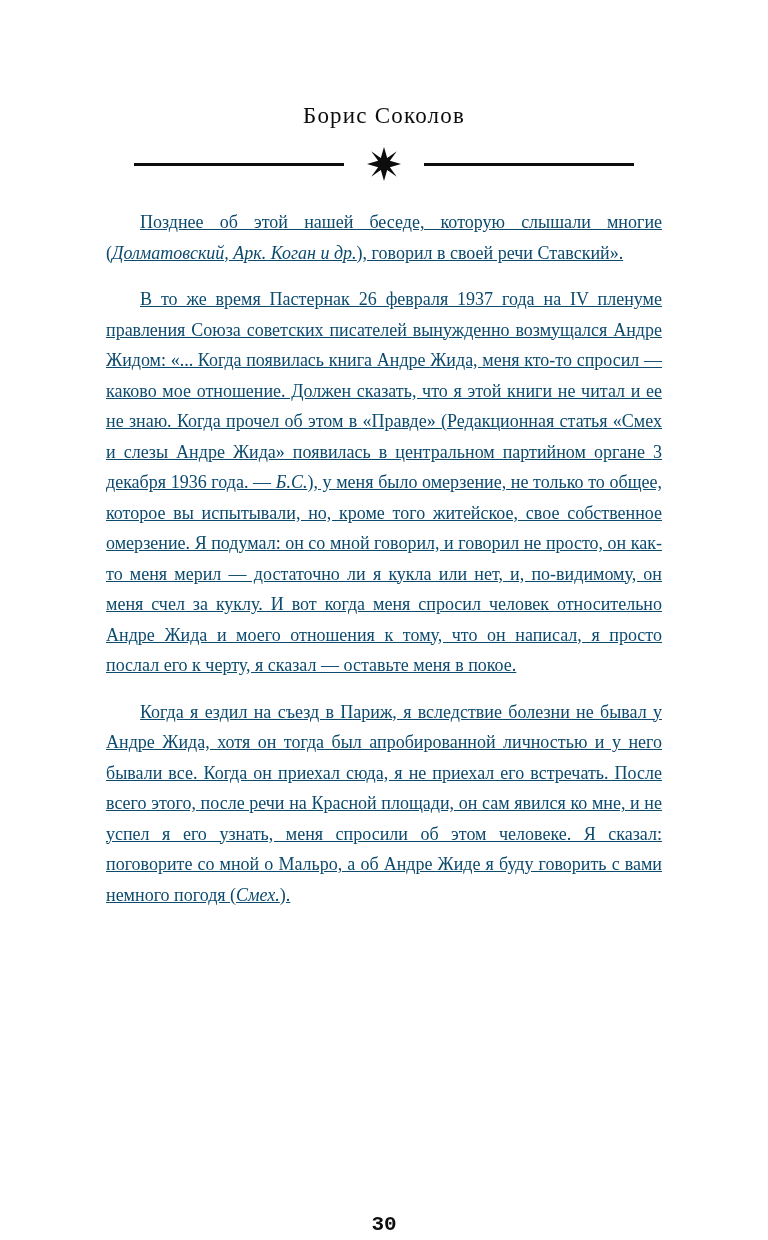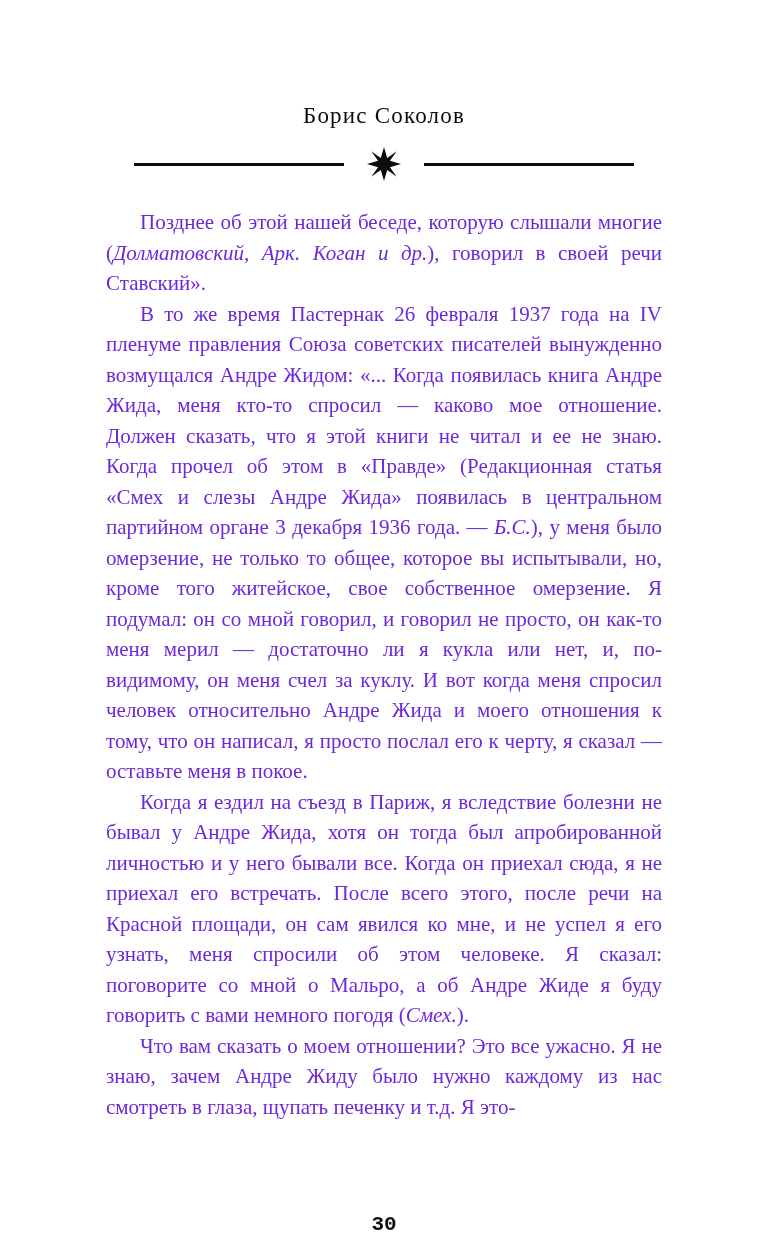--- a/index.html
+++ b/index.html
@@ -50,33 +50,34 @@
     left: 50%;
     top: 0;
     transform: translateX(-50%);
     width: 34px;
     height: 34px;
     color: #0d0d0d;
   }
   .body-text {
     margin: 26px auto 0 auto;
     width: 556px;
-    font-size: 21px;
+    font-size: 18px;
     line-height: 30.5px;
     text-align: justify;
     text-justify: inter-word;
     hyphens: manual;
-    color: #6d28d9;
+    color: #0c4a6e;
+    text-decoration: underline;
   }
   .body-text p {
     margin: 0;
     text-indent: 34px;
   }
   .body-text p + p {
-    margin-top: 0;
+    margin-top: 16px;
   }
   .body-text i, .body-text em {
     font-style: italic;
   }
   .folio {
     position: absolute;
     left: 0;
     right: 0;
     bottom: 107px;
     text-align: center;
@@ -100,18 +101,17 @@
         <path fill="currentColor" d="M17 0 L20.2 11.1 L29.8 4.2 L22.9 13.8 L34 17 L22.9 20.2 L29.8 29.8 L20.2 22.9 L17 34 L13.8 22.9 L4.2 29.8 L11.1 20.2 L0 17 L11.1 13.8 L4.2 4.2 L13.8 11.1 Z"></path>
       </svg>
     </div>
     <div class="rule-right"></div>
   </div>
 
   <div class="body-text">
     <p id="par-0"><span>Позднее об этой нашей беседе, которую слышали многие (</span><i>Долматовский, Арк. Коган и др.</i><span>), говорил в своей речи Ставский».</span></p>
     <p id="par-1"><span>В то же время Пастернак 26 февраля 1937 года на IV пленуме правления Союза советских писателей вынужденно возмущался Андре Жидом: «... Когда появилась книга Андре Жида, меня кто-то спросил — каково мое отношение. Должен сказать, что я этой книги не читал и ее не знаю. Когда прочел об этом в «Правде» (Редакционная статья «Смех и слезы Андре Жида» появилась в центральном партийном органе 3 декабря 1936 года. — </span><i>Б.С.</i><span>), у меня было омерзение, не только то общее, которое вы испытывали, но, кроме того житейское, свое собственное омерзение. Я подумал: он со мной говорил, и говорил не просто, он как-то меня мерил — достаточно ли я кукла или нет, и, по-видимому, он меня счел за куклу. И вот когда меня спросил человек относительно Андре Жида и моего отношения к тому, что он написал, я просто послал его к черту, я сказал — оставьте меня в покое.</span></p>
     <p id="par-2"><span>Когда я ездил на съезд в Париж, я вследствие болезни не бывал у Андре Жида, хотя он тогда был апробированной личностью и у него бывали все. Когда он приехал сюда, я не приехал его встречать. После всего этого, после речи на Красной площади, он сам явился ко мне, и не успел я его узнать, меня спросили об этом человеке. Я сказал: поговорите со мной о Мальро, а об Андре Жиде я буду говорить с вами немного погодя (</span><i>Смех.</i><span>).</span></p>
-    <p id="par-3"><span>Что вам сказать о моем отношении? Это все ужасно. Я не знаю, зачем Андре Жиду было нужно каждому из нас смотреть в глаза, щупать печенку и т.д. Я это-</span></p>
   </div>
 
   <div class="folio">30</div>
 
 </div>
 
 </body></html>

